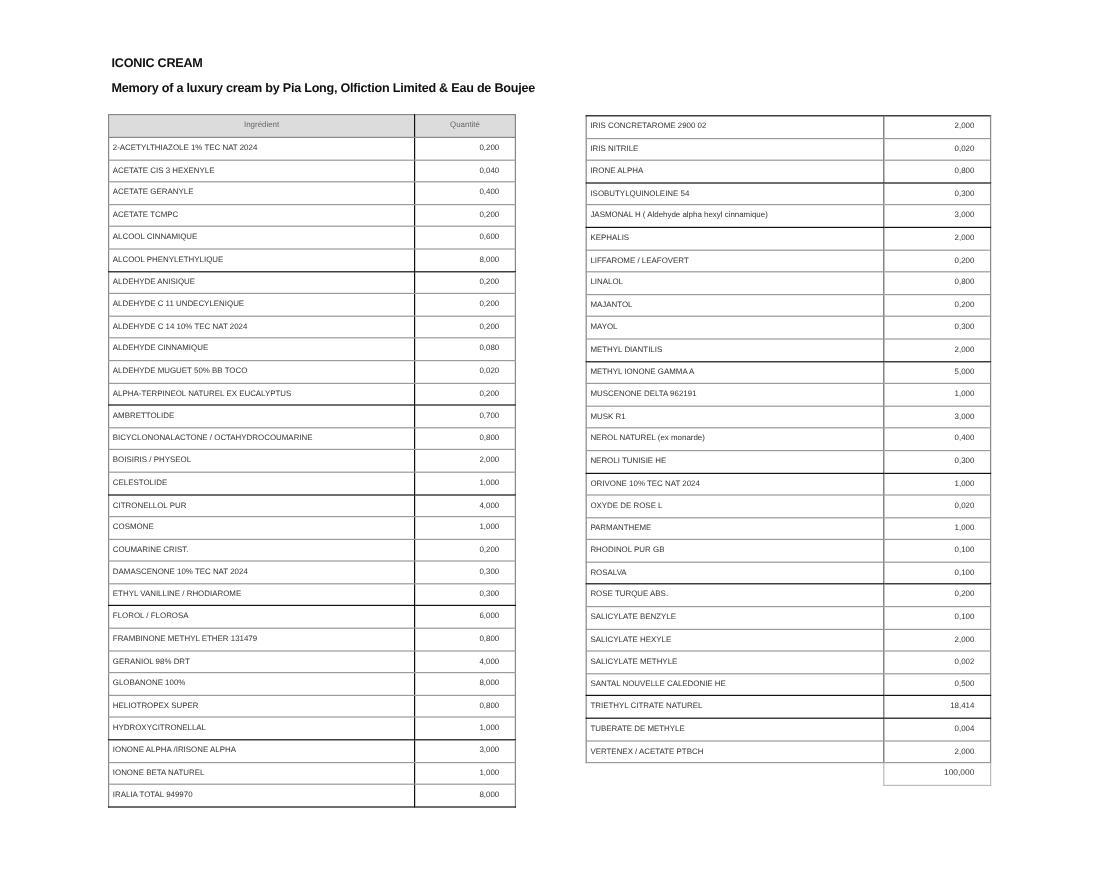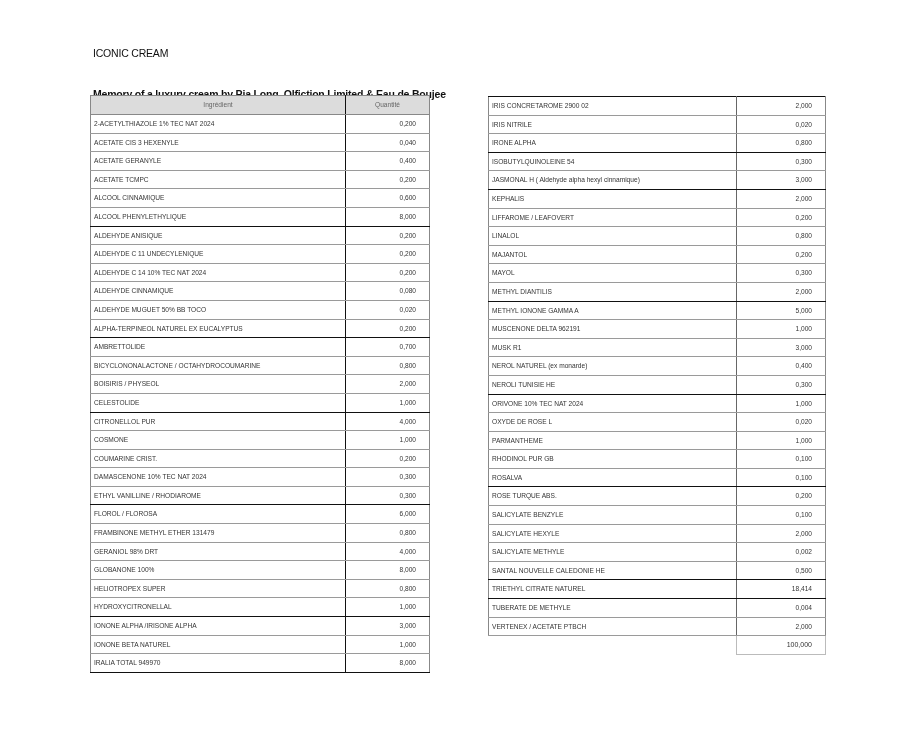--- a/index.html
+++ b/index.html
@@ -1,19 +1,19 @@
 <!DOCTYPE html>
 <html><head>
 <meta charset="utf-8">
 <style>
   html, body { margin:0; padding:0; background:#ffffff; }
   body { width:921px; height:731px; position:relative; overflow:hidden;
          font-family:"Liberation Sans", sans-serif; color:#222; }
-  .title { position:absolute; left:93px; top:47px; font-size:10.5px; font-weight:normal; letter-spacing:-0.2px; color:#111; }
-  .subtitle { position:absolute; left:93px; top:68px; font-size:10.5px; font-weight:bold; letter-spacing:-0.2px; color:#111;margin-top:20px; }
+  .title { position:absolute; left:93px; top:47px; font-size:10.5px; font-weight:bold; letter-spacing:-0.2px; color:#111; }
+  .subtitle { position:absolute; left:93px; top:68px; font-size:10.5px; font-weight:bold; letter-spacing:-0.2px; color:#111; }
 
   table { border-collapse:collapse; position:absolute; table-layout:fixed; }
   td, th { font-size:6.6px; padding:0 4px; height:17.6px; line-height:17.6px;
            border-top:1px solid #9a9a9a; border-bottom:1px solid #9a9a9a; white-space:nowrap; overflow:hidden; color:#333; }
   td.qty { text-align:right; padding-right:13px; }
   td.name { padding-left:3px; }
   tr.thick td { border-bottom:1.5px solid #111; }
 
   #left-table { left:90px; top:95px; width:321px; }
   #left-table th { background:#dcdcdc; font-weight:normal; color:#666; text-align:center; height:18px; line-height:18px; border-top:1px solid #888; border-bottom:1px solid #888; }

